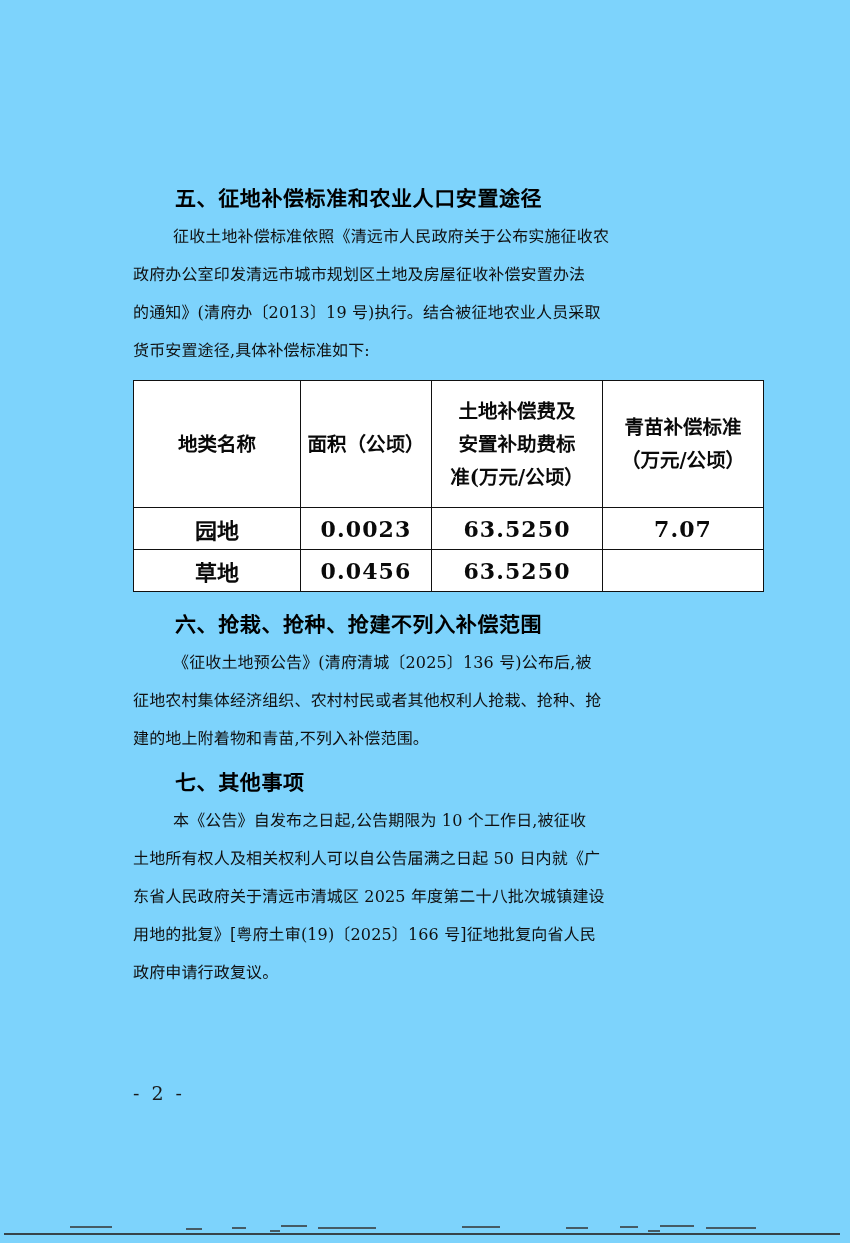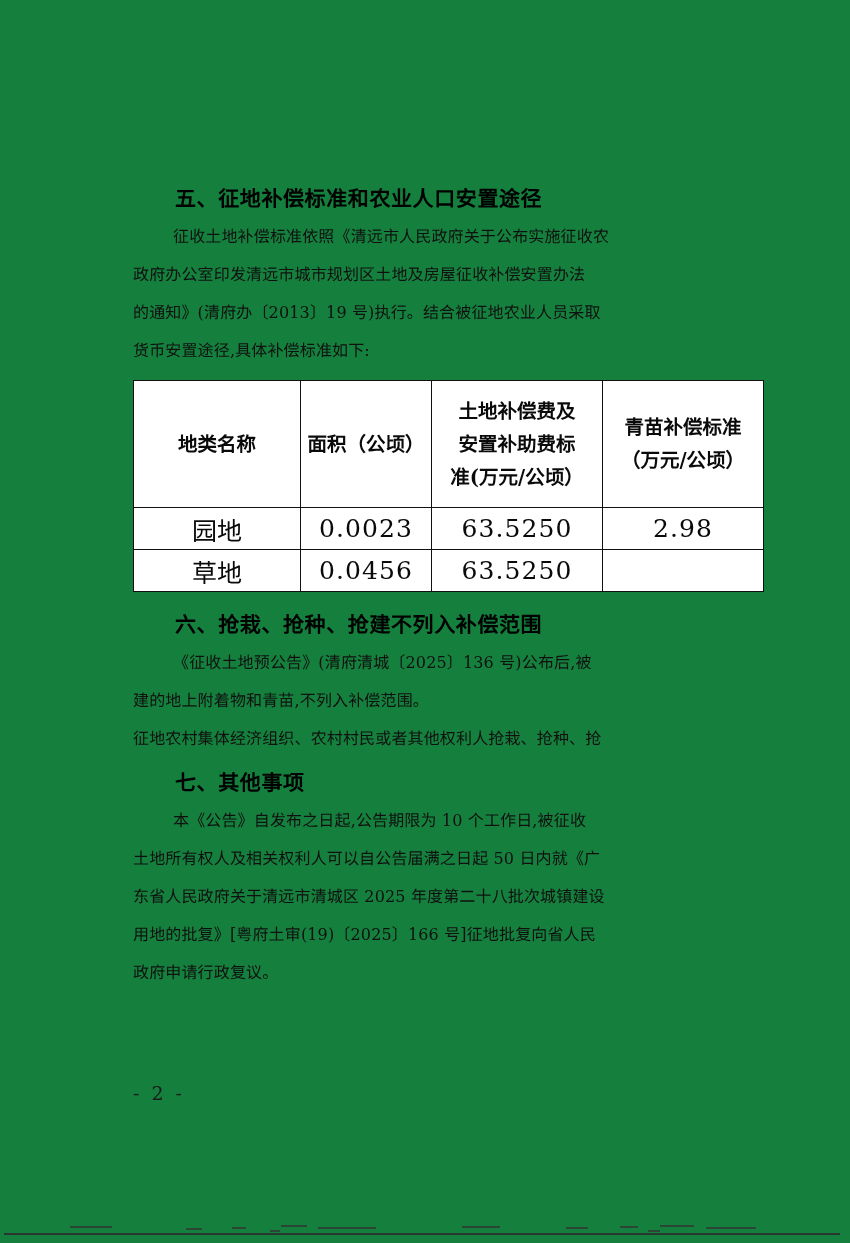--- a/index.html
+++ b/index.html
@@ -5,21 +5,21 @@
 <style>
   html, body {
     margin: 0;
     padding: 0;
     background: #ffffff;
   }
   .page {
     position: relative;
     width: 850px;
     height: 1243px;
-    background: #15803d;
+    background: #7dd3fc;
     overflow: hidden;
     font-family: "DejaVu Serif", "Liberation Serif", serif;
     color: #0a0a0a;
     box-sizing: border-box;
   }
   .content {
     position: absolute;
     left: 133px;
     top: 0;
     width: 602px;
@@ -82,23 +82,23 @@
     font-size: 19.5px;
     line-height: 33px;
     height: 122px;
     padding: 2px 3px;
   }
   .comp-table thead th .hl {
     display: block;
     white-space: nowrap;
   }
   .comp-table tbody td {
-    font-size: 25px;
+    font-size: 22px;
     height: 41px;
-    font-weight: normal;
+    font-weight: bold;
   }
   .comp-table tbody td.num {
     font-family: "DejaVu Serif", "Liberation Serif", serif;
     letter-spacing: 1.1px;
   }
   .col-a { width: 160px; }
   .col-b { width: 124px; }
   .col-c { width: 164px; }
   .col-d { width: 154px; }
 
@@ -174,39 +174,39 @@
             <span class="hl">青苗补偿标准</span>
             <span class="hl">（万元/公顷）</span>
           </th>
         </tr>
       </thead>
       <tbody>
         <tr>
           <td>园地</td>
           <td class="num">0.0023</td>
           <td class="num">63.5250</td>
-          <td class="num">2.98</td>
+          <td class="num">7.07</td>
         </tr>
         <tr>
           <td>草地</td>
           <td class="num">0.0456</td>
           <td class="num">63.5250</td>
           <td class="num"></td>
         </tr>
       </tbody>
     </table>
 
     <div class="gap-md"></div>
 
     <h2 class="section-heading">六、抢栽、抢种、抢建不列入补偿范围</h2>
 
     <p class="body-par">
       <span class="ln first spread">《征收土地预公告》(清府清城〔2025〕136 号)公布后,被</span>
+      <span class="ln spread">征地农村集体经济组织、农村村民或者其他权利人抢栽、抢种、抢</span>
       <span class="ln spread">建的地上附着物和青苗,不列入补偿范围。</span>
-      <span class="ln spread">征地农村集体经济组织、农村村民或者其他权利人抢栽、抢种、抢</span>
     </p>
 
     <div class="gap-sm"></div>
 
     <h2 class="section-heading">七、其他事项</h2>
 
     <p class="body-par">
       <span class="ln first spread">本《公告》自发布之日起,公告期限为 10 个工作日,被征收</span>
       <span class="ln spread">土地所有权人及相关权利人可以自公告届满之日起 50 日内就《广</span>
       <span class="ln spread">东省人民政府关于清远市清城区 2025 年度第二十八批次城镇建设</span>

